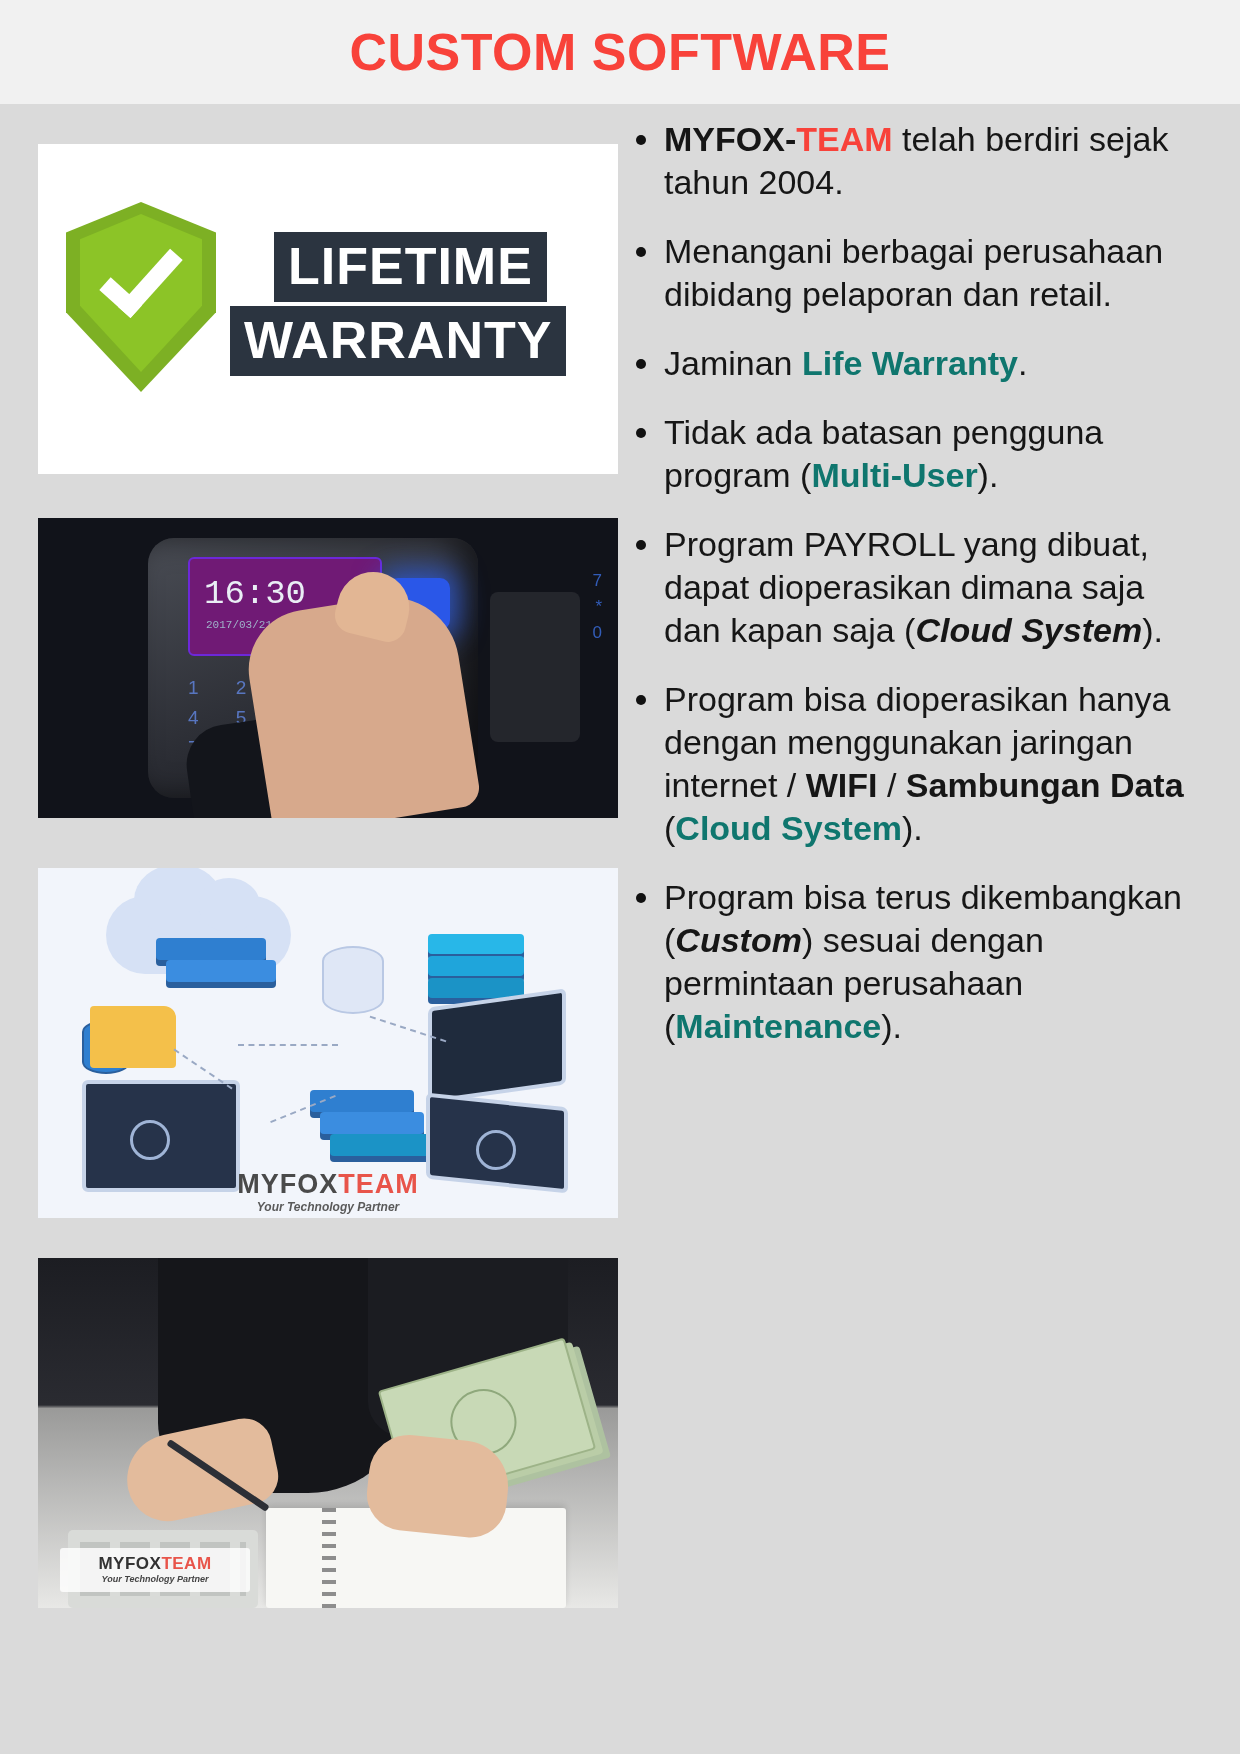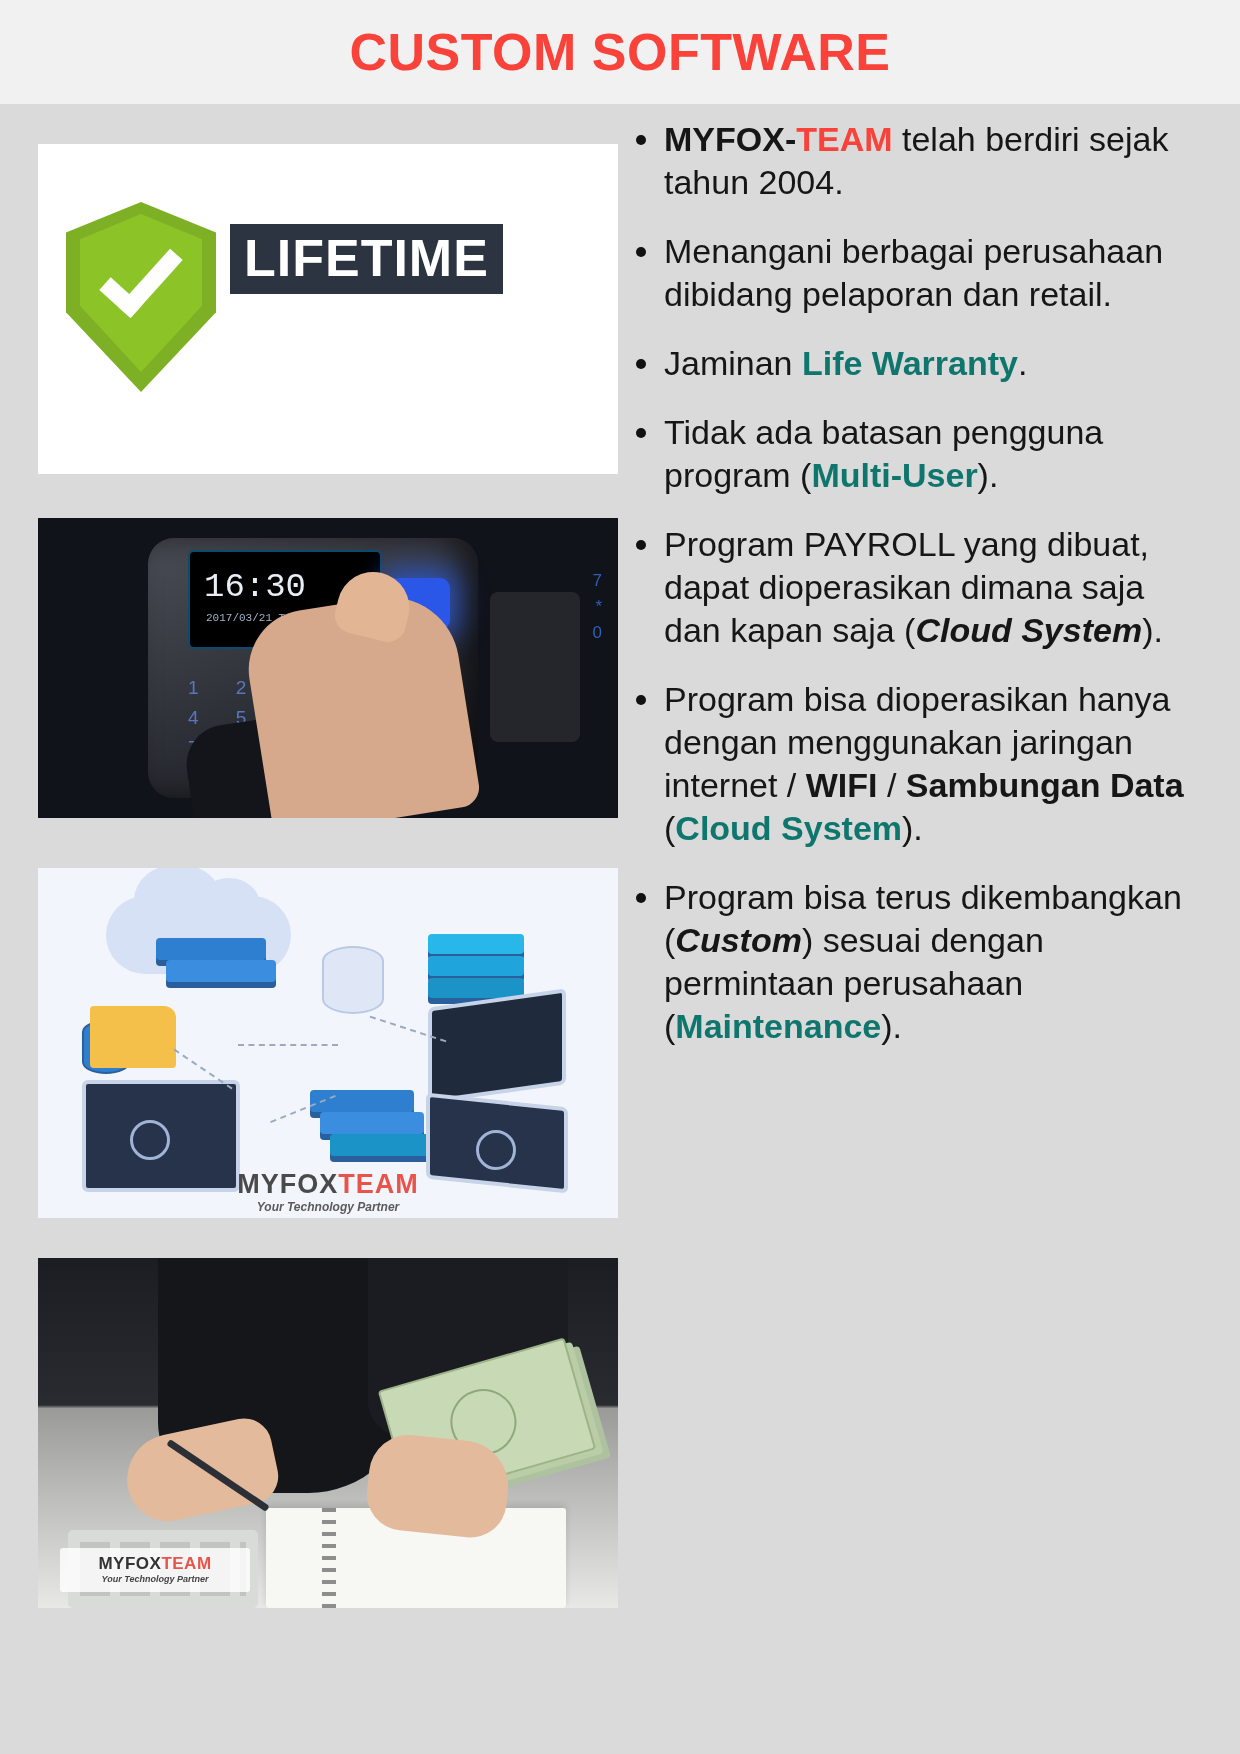--- a/index.html
+++ b/index.html
@@ -133,42 +133,42 @@
     left: 168px;
     background: #2b3440;
     color: #ffffff;
     font-weight: bold;
     font-size: 52px;
     letter-spacing: 1px;
     padding: 8px 14px 10px 14px;
     line-height: 1;
     font-family: "Liberation Sans", sans-serif;
   }
-  .lw-text-top { top: 22px; }
+  .lw-text-top { top: 30px; margin-left: 44px; }
   .lw-text-bottom { top: 104px; }
 
   
   .fp-device {
     position: absolute;
     left: 110px;
     top: 20px;
     width: 330px;
     height: 260px;
     background: linear-gradient(160deg, #4a4d55 0%, #2b2d34 60%, #1a1b20 100%);
     border-radius: 26px;
     box-shadow: inset -18px 0 30px rgba(0,0,0,.55);
   }
   .fp-screen {
     position: absolute;
     left: 150px;
-    top: 32px;
+    top: 39px;
     width: 190px;
     height: 95px;
-    background: #000000;
-    border: 2px solid #0c4a6e;
+    background: #701a75;
+    border: 2px solid #6d28d9;
     border-radius: 6px;
   }
   .fp-time {
     position: absolute;
     left: 14px;
     top: 16px;
     color: #e9eef5;
     font-size: 34px;
     font-family: "Liberation Mono", monospace;
   }
@@ -578,20 +578,21 @@
 
   <div class="content">
 
     <div class="img-box img1">
       <div class="lw-wrap">
         <div class="shield">
           <div class="shield-inner"></div>
           <div class="check"></div>
         </div>
         <div class="lw-text-top">LIFETIME</div>
+        <div class="lw-text-bottom">WARRANTY</div>
       </div>
     </div>
 
     <div class="img-box img2">
       <div class="fp-device"></div>
       <div class="fp-screen">
         <div class="fp-time">16:30</div>
         <div class="fp-date">2017/03/21  Tue.</div>
       </div>
       <div class="fp-sensor"></div>

